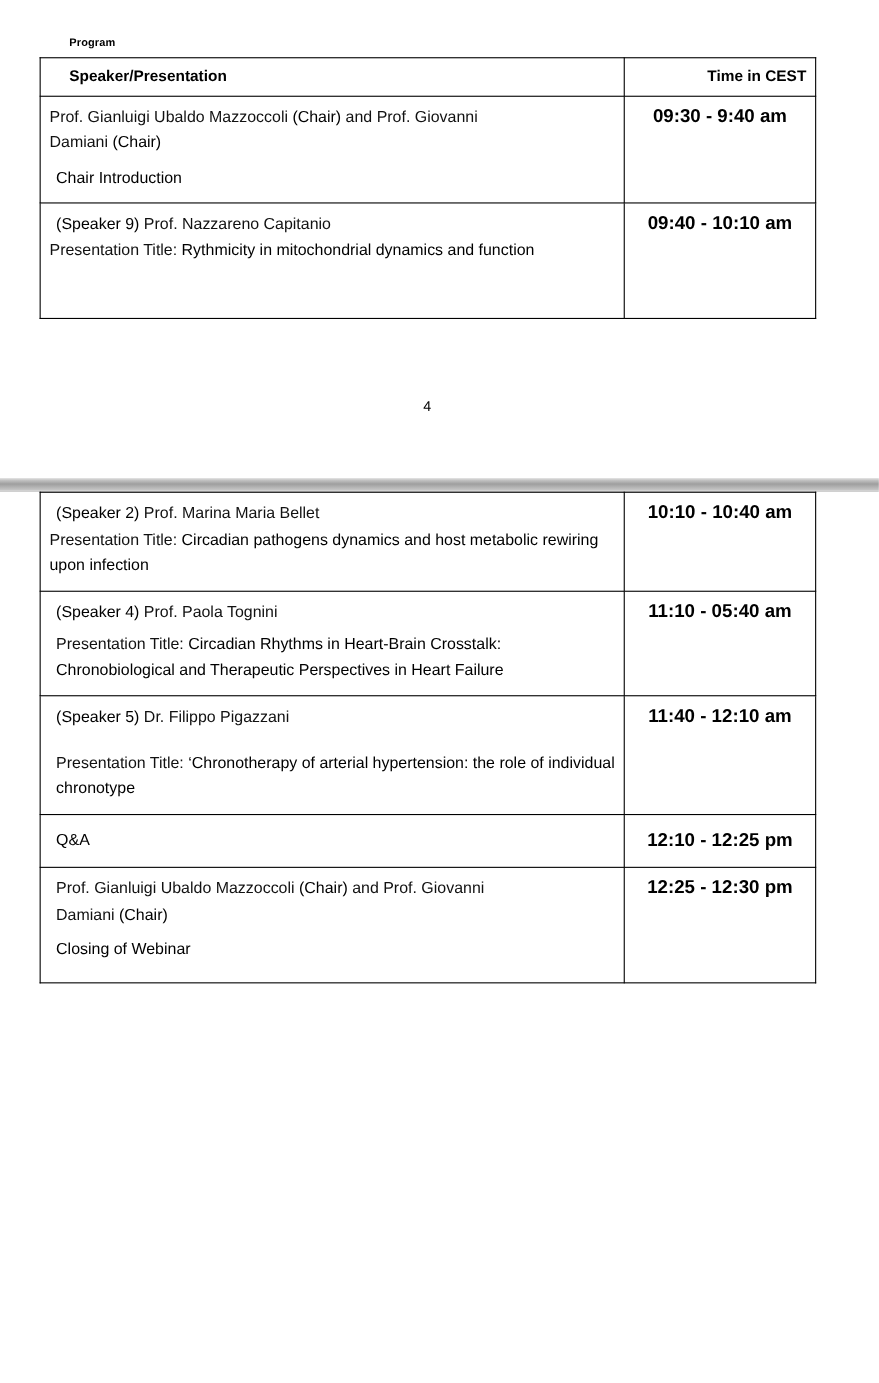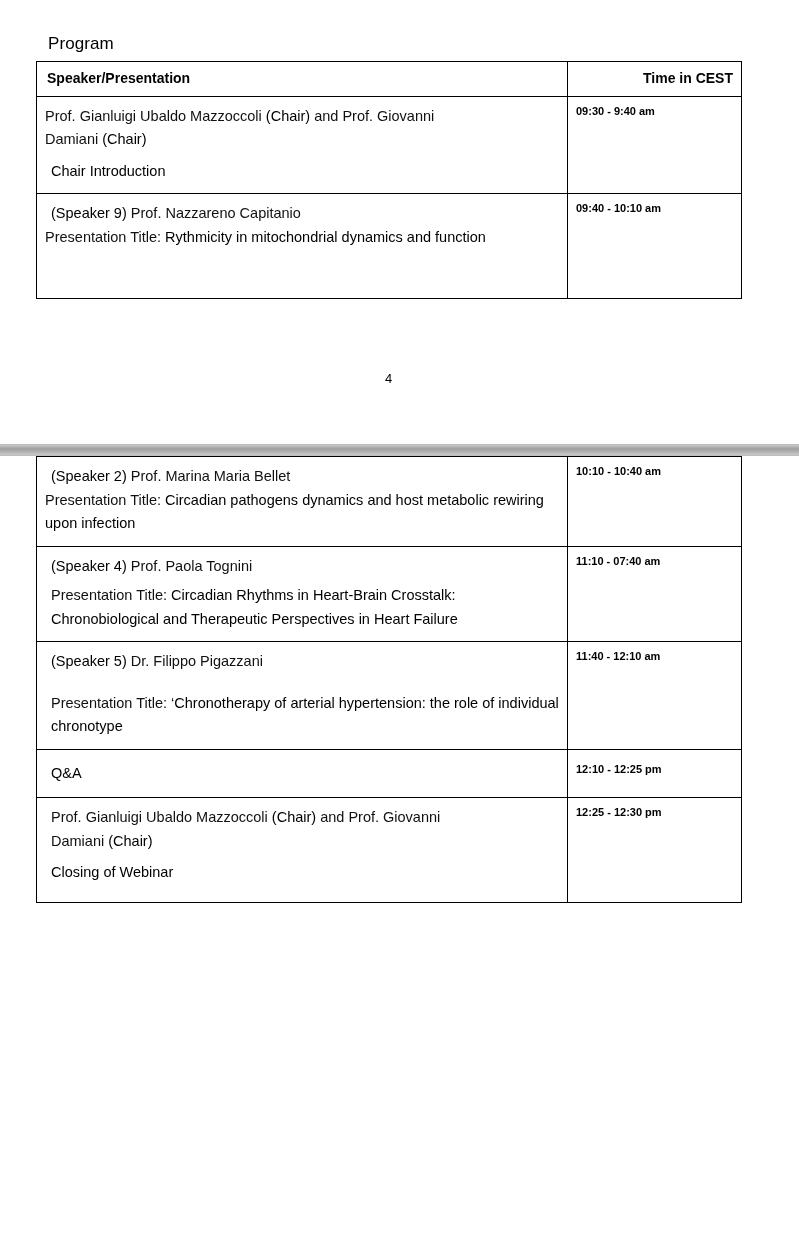--- a/index.html
+++ b/index.html
@@ -20,23 +20,23 @@
     width: 799px;
   }
   .page-1 {
     padding-top: 34px;
   }
   .doc-inner {
     margin-left: 36px;
     width: 705px;
   }
   .program-label {
-    font-size: 17px;
-    font-weight: normal;
-    margin-left: 12px;
+    font-size: 10px;
+    font-weight: bold;
+    margin-left: 27px;
     margin-bottom: 7px;
     letter-spacing: 0.1px;
   }
   table.prog {
     border-collapse: collapse;
     width: 705px;
     table-layout: fixed;
   }
   table.prog td, table.prog th {
     border: 1px solid #000000;
@@ -47,43 +47,44 @@
   col.c2 { width: 174px; }
 
   .hdr td {
     text-align: left;
     padding-top: 11px;
     padding-bottom: 12px;
   }
   .hdr .h-left {
     font-size: 14px;
     font-weight: bold;
-    padding-left: 10px;
+    padding-left: 26px;
     border-radius: 17px;
   }
   .hdr .h-right {
     font-size: 14px;
     font-weight: bold;
     text-align: right;
   }
   .cell-left {
     font-size: 14.5px;
     line-height: 1.62;
     color: #111;
   }
   .cell-left .ln { display: block; }
   .cell-left .indent { padding-left: 6px; }
   .cell-left b { font-weight: normal; color: #000; }
   .just {
     text-align: justify;
     text-align-last: left;
   }
   .time {
-    font-size: 11px;
-    font-weight: bold;
+    font-size: 17px;
+    font-weight: bold;
+    text-align: center;
     padding-top: 10px;
   }
   .row-tall-1 td { height: 72px; }
   .row-tall-2 td { height: 86px; }
   .pageno {
     text-align: center;
     font-size: 13px;
     margin-top: 72px;
     color: #000;
   }
@@ -158,21 +159,21 @@
           </td>
           <td class="time">10:10 - 10:40 am</td>
         </tr>
 
 
         <tr>
           <td class="cell-left">
             <span class="ln indent"><b>(Speaker 4)</b><span> Prof. Paola Tognini</span></span>
             <span class="ln indent" style="margin-top:6px"><span>Presentation Title: </span><b>Circadian Rhythms in Heart-Brain Crosstalk: Chronobiological and Therapeutic Perspectives in Heart Failure</b></span>
           </td>
-          <td class="time">11:10 - 07:40 am</td>
+          <td class="time">11:10 - 05:40 am</td>
         </tr>
 
         <tr class="row-tall-1">
           <td class="cell-left">
             <span class="ln indent"><b>(Speaker 5)</b><span> Dr. Filippo Pigazzani</span></span>
             <span class="ln indent" style="margin-top:18px"><span>Presentation Title: </span><b>‘Chronotherapy of arterial hypertension: the role of individual chronotype</b></span>
           </td>
           <td class="time">11:40 - 12:10 am</td>
         </tr>
 

